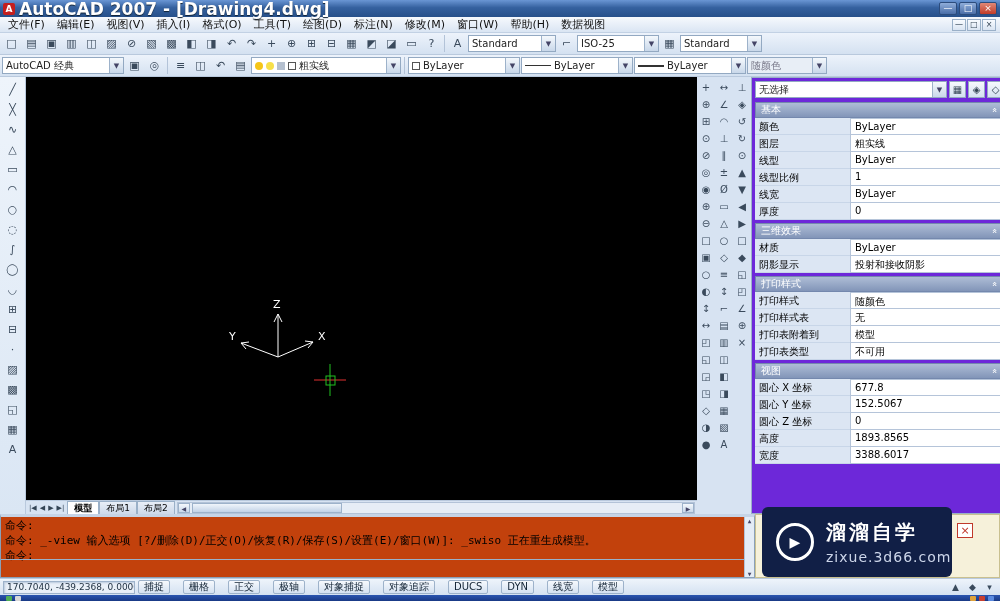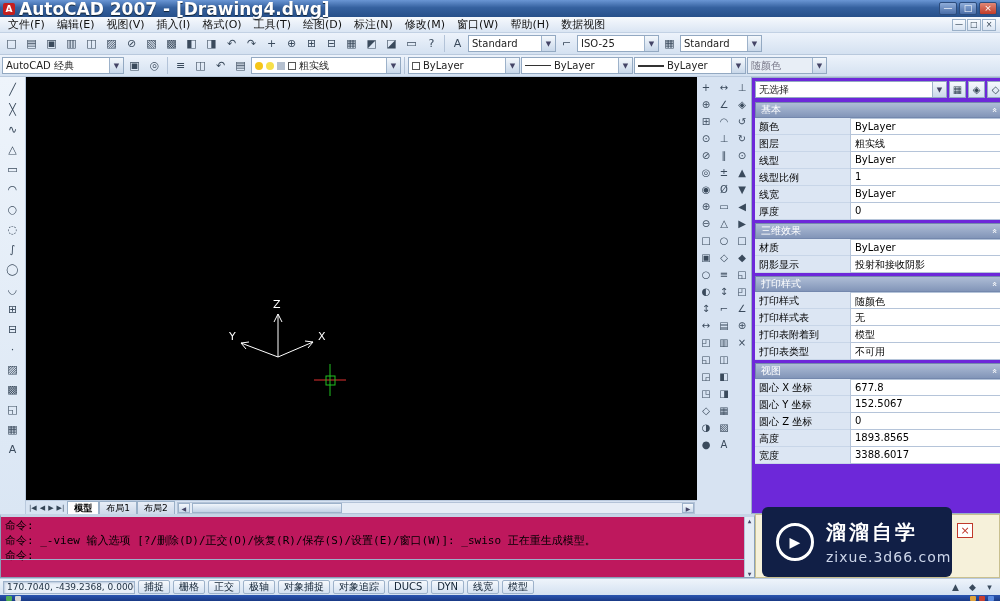--- a/index.html
+++ b/index.html
@@ -79,21 +79,21 @@
   .sec-h .chev{margin-left:auto;font-size:9px;transform:rotate(90deg)}
   .prow{display:flex;height:17px}
   .plabel{width:95px;padding:2px 4px;background:#dce6f3;border-bottom:1px solid #c8d6e8;
     overflow:hidden;white-space:nowrap;flex:none}
   .pvalue{flex:1;background:#fff;border:1px solid #b5c4d9;border-top:none;padding:2px 4px;
     overflow:hidden;white-space:nowrap}
   .sec .prow:first-of-type .pvalue{border-top:1px solid #b5c4d9}
 
   
   .cmdrow{height:64px;display:flex}
-  .cmdwin{width:755px;background:#be185d;border:1px solid #8aa0b8;border-top:3px solid #c6d4e6;
+  .cmdwin{width:755px;background:#c2410c;border:1px solid #8aa0b8;border-top:3px solid #c6d4e6;
     padding:1px 14px 12px 4px;font-family:"DejaVu Sans Mono","Liberation Mono",monospace;
     font-size:11px;color:#000;position:relative;flex:none}
   .cmdline{line-height:15px;white-space:nowrap;overflow:hidden}
   .cmd-split{position:absolute;left:0;right:10px;bottom:17px;border-top:1px solid #9ab0c8}
   .cmdscroll{position:absolute;right:0;top:0;bottom:0;width:10px;background:#e4ecf6;border-left:1px solid #b3c3d8;
     display:flex;flex-direction:column;justify-content:space-between;font-size:6px;color:#446;text-align:center}
   .adpanel{flex:1;background:#f6f1da;border:1px solid #c9c090;position:relative}
   .adclose{position:absolute;right:26px;top:8px;width:16px;height:15px;background:#fff;border:1px solid #c0392b;
     color:#c0392b;font-size:11px;line-height:13px;text-align:center}
 
@@ -750,21 +750,21 @@
           <span>▼</span>
         </div>
     </div>
     <div class="adpanel">
       <span class="adclose">×</span>
     </div>
   </div>
 
   <div class="statusbar">
     <span class="coords">170.7040, -439.2368, 0.0000</span>
-    <span style="display:flex;gap:3px">
+    <span style="display:flex;gap:13px">
 
     <span class="sbtn">捕捉</span>
         <span class="sbtn">栅格</span>
         <span class="sbtn">正交</span>
         <span class="sbtn">极轴</span>
         <span class="sbtn">对象捕捉</span>
         <span class="sbtn">对象追踪</span>
         <span class="sbtn">DUCS</span>
         <span class="sbtn">DYN</span>
         <span class="sbtn">线宽</span>

